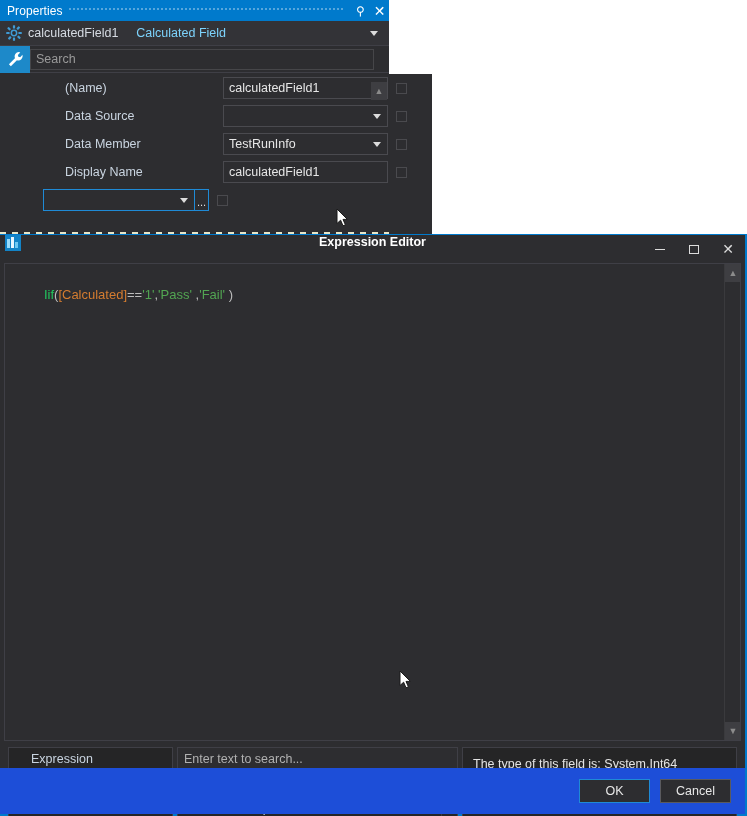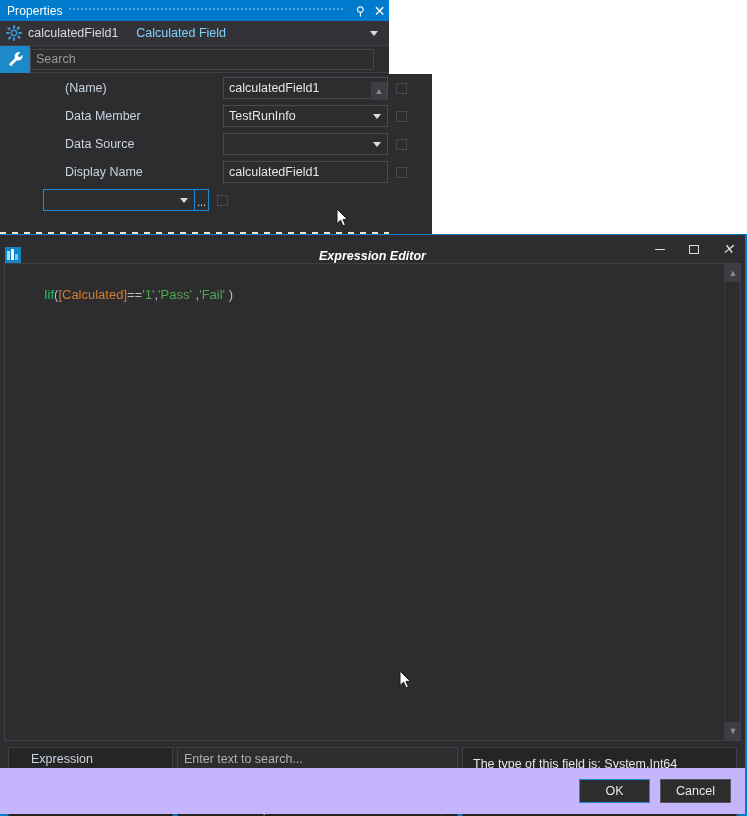--- a/index.html
+++ b/index.html
@@ -119,21 +119,21 @@
   
   .dlg {
     position: absolute; left: 0; top: 234px; width: 747px; height: 582px;
     background: #2d2d30;
     border-right: 2px solid #007acc;
     border-bottom: 2px solid #007acc;
     border-top: 1px solid #007acc;
   }
   .dlg-titlebar {
     position: relative; height: 28px; background: #2d2d30;
-    display: flex; align-items: flex-end; font-style: italic;
+    display: flex; align-items: flex-start;
   }
   .dlg-appicon { width: 16px; height: 16px; margin-left: 5px; position: relative; flex:none; }
   .dlg-title {
     position: absolute; left: 0; right: 0; text-align: center;
     color: #ffffff; font-size: 12.5px; font-weight: bold; pointer-events: none;
   }
   .dlg-wincontrols { margin-left: auto; display: flex; align-items: center; height: 28px; }
   .wc {
     width: 34px; height: 28px; display:flex; align-items:center; justify-content:center;
     color: #dcdcdc;
@@ -217,21 +217,21 @@
   }
 
   .pane-right {
     position: absolute; left: 458px; top: 0; width: 275px; height: 252px;
     background: #252526; border: 1px solid #3f3f46;
     color: #e4e4e4; font-size: 12.5px; padding: 9px 10px;
   }
 
   
   .footer {
-    position: absolute; left: 0; bottom: 0; width: 745px; height: 46px; background: #c4b5fd;
+    position: absolute; left: 0; bottom: 0; width: 745px; height: 46px; background: #1d4ed8;
     display: flex; align-items: center; justify-content: flex-end; padding-right: 14px; gap: 10px;
   }
   .btn {
     width: 71px; height: 24px; font-size: 12.5px; color: #e8e8e8;
     background: #2d2d30; border: 1px solid #5a5a5e;
     display: flex; align-items: center; justify-content: center;
     font-family: "Liberation Sans", sans-serif;
   }
   .btn.primary { border: 1px solid #1f8ad6; }
 
@@ -289,32 +289,32 @@
 
     <div class="props-grid">
 
       <div class="prow">
         <span class="prow-label">(Name)</span>
         <span class="pfield">calculatedField1</span>
         <span class="pcheck dim"></span>
       </div>
 
       <div class="prow">
+        <span class="prow-label">Data Source</span>
+        <span class="pfield combo">
+          <span></span>
+          <span class="ddcaret"></span>
+        </span>
+        <span class="pcheck dim"></span>
+      </div>
+
+      <div class="prow">
         <span class="prow-label">Data Member</span>
         <span class="pfield combo">
           <span>TestRunInfo</span>
-          <span class="ddcaret"></span>
-        </span>
-        <span class="pcheck dim"></span>
-      </div>
-
-      <div class="prow">
-        <span class="prow-label">Data Source</span>
-        <span class="pfield combo">
-          <span></span>
           <span class="ddcaret"></span>
         </span>
         <span class="pcheck dim"></span>
       </div>
 
       <div class="prow">
         <span class="prow-label">Display Name</span>
         <span class="pfield">calculatedField1</span>
         <span class="pcheck dim"></span>
       </div>

